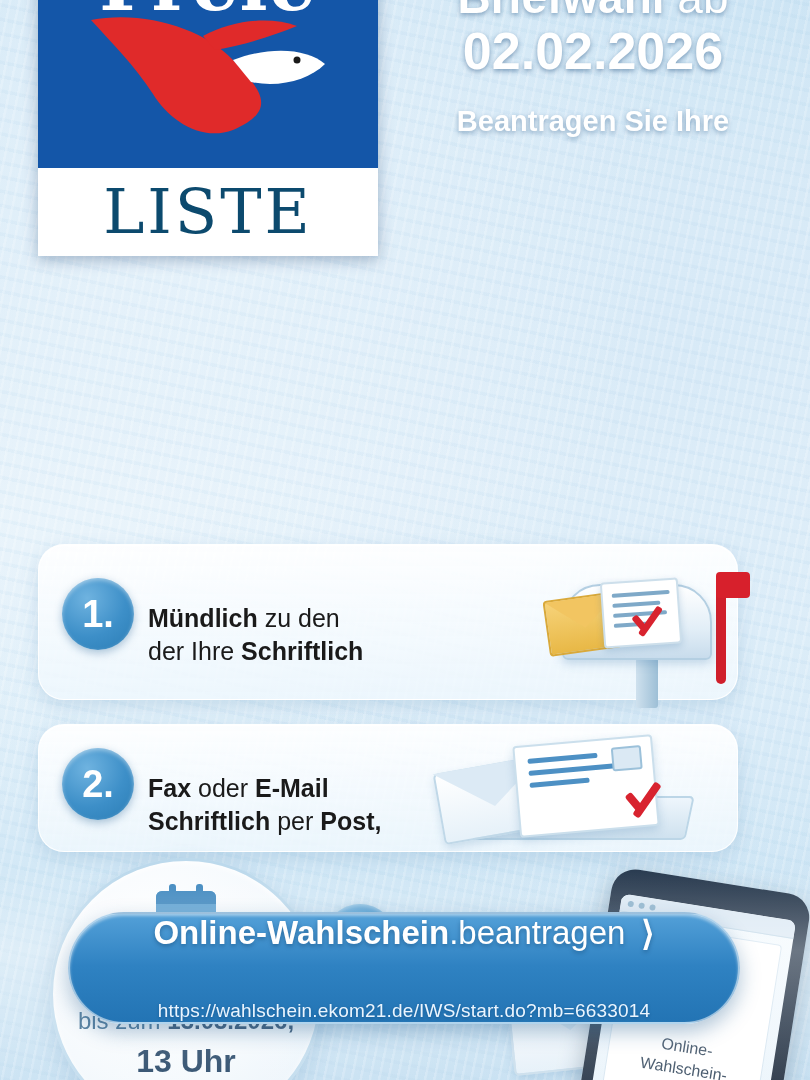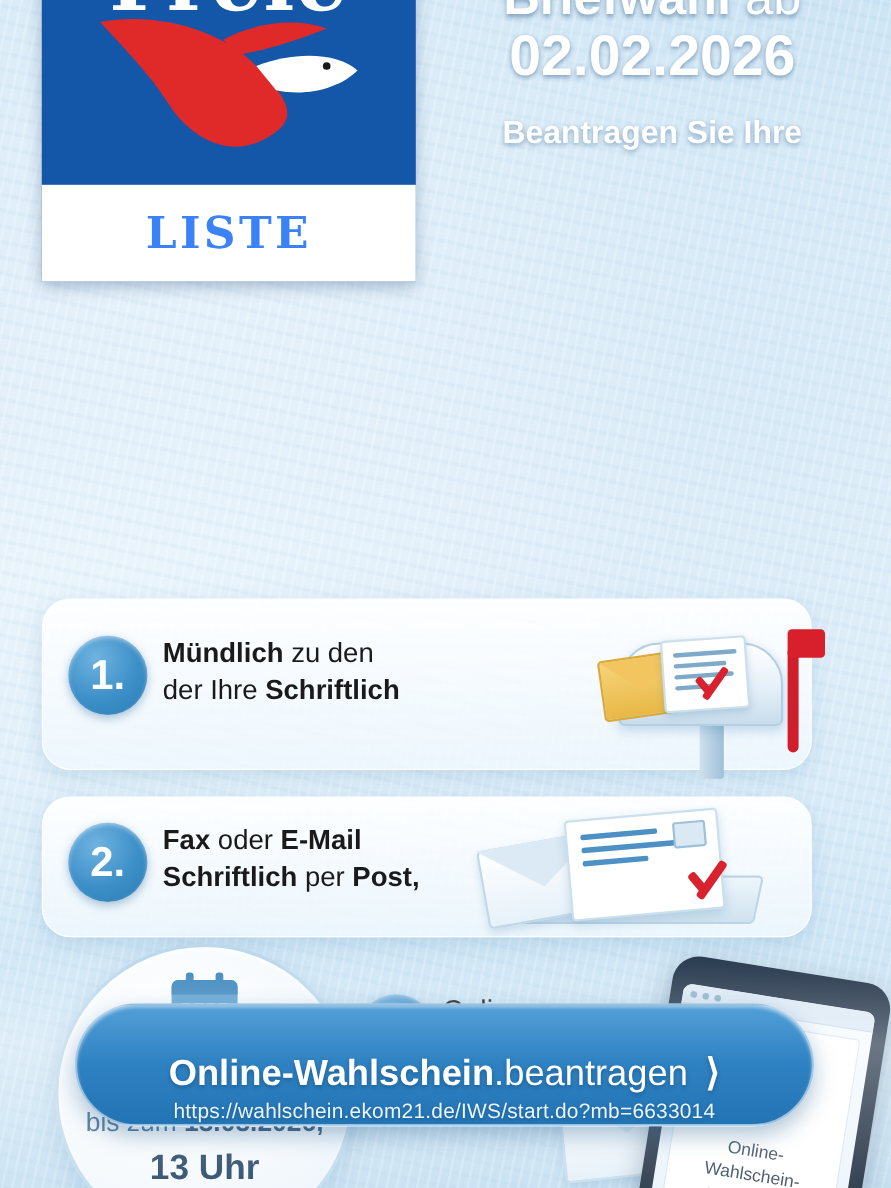--- a/index.html
+++ b/index.html
@@ -76,23 +76,23 @@
     bottom: 0;
     width: 100%;
     height: 88px;
     background: #ffffff;
     display: flex;
     align-items: center;
     justify-content: center;
   }
   .logo-liste {
     font-family: "DejaVu Serif", serif;
-    font-size: 40px;
-    font-weight: 700;
-    color: #3b82f6;
+    font-size: 62px;
+    font-weight: 400;
+    color: #0c4a6e;
     letter-spacing: 3px;
     line-height: 1;
   }
 
   .head-right {
     position: absolute;
     left: 392px;
     right: 16px;
     top: -26px;
     text-align: center;
@@ -149,20 +149,21 @@
   }
   #num1 { left: 62px; top: 316px; width: 72px; height: 72px; font-size: 38px; }
   #num2 { left: 62px; top: 486px; width: 72px; height: 72px; font-size: 38px; }
   #num3 { left: 324px; top: 642px; width: 72px; height: 72px; font-size: 38px; }
 
   .step-text {
     position: absolute;
     color: #1a1a1a;
     font-size: 25px;
     line-height: 1.32;
+    margin-top: 24px;
   }
   #txt1 { left: 148px; top: 316px; width: 400px; }
   #txt2 { left: 148px; top: 486px; width: 330px; }
   #txt3 { left: 402px; top: 640px; width: 210px; font-size: 26px; line-height: 1.3; }
   .step-text b { font-weight: 700; }
 
   
   .art { position: absolute; }
 
   
@@ -353,21 +354,21 @@
 
   
   .cta {
     position: absolute;
     left: 68px; top: 912px;
     width: 672px; height: 112px;
     border-radius: 56px;
     background: linear-gradient(180deg, #53a0d8 0%, #2f82c2 48%, #2374b4 100%);
     box-shadow: 0 8px 20px rgba(30,90,140,.35), inset 0 2px 3px rgba(255,255,255,.45);
     border: 2px solid rgba(255,255,255,.55);
-    display: flex; flex-direction: column; align-items: center; justify-content: flex-end;
+    display: flex; flex-direction: column; align-items: center; justify-content: space-between;
     cursor: pointer;
   }
   .cta-main {
     display: flex; align-items: center; gap: 16px;
     color: #ffffff; font-size: 33px; font-weight: 700;
     text-shadow: 0 2px 4px rgba(10,50,90,.4);
   }
   .cta-main .thin { font-weight: 400; }
   .cta-arrow {
     font-size: 34px; font-weight: 700; color: #ffffff; line-height: 1;

